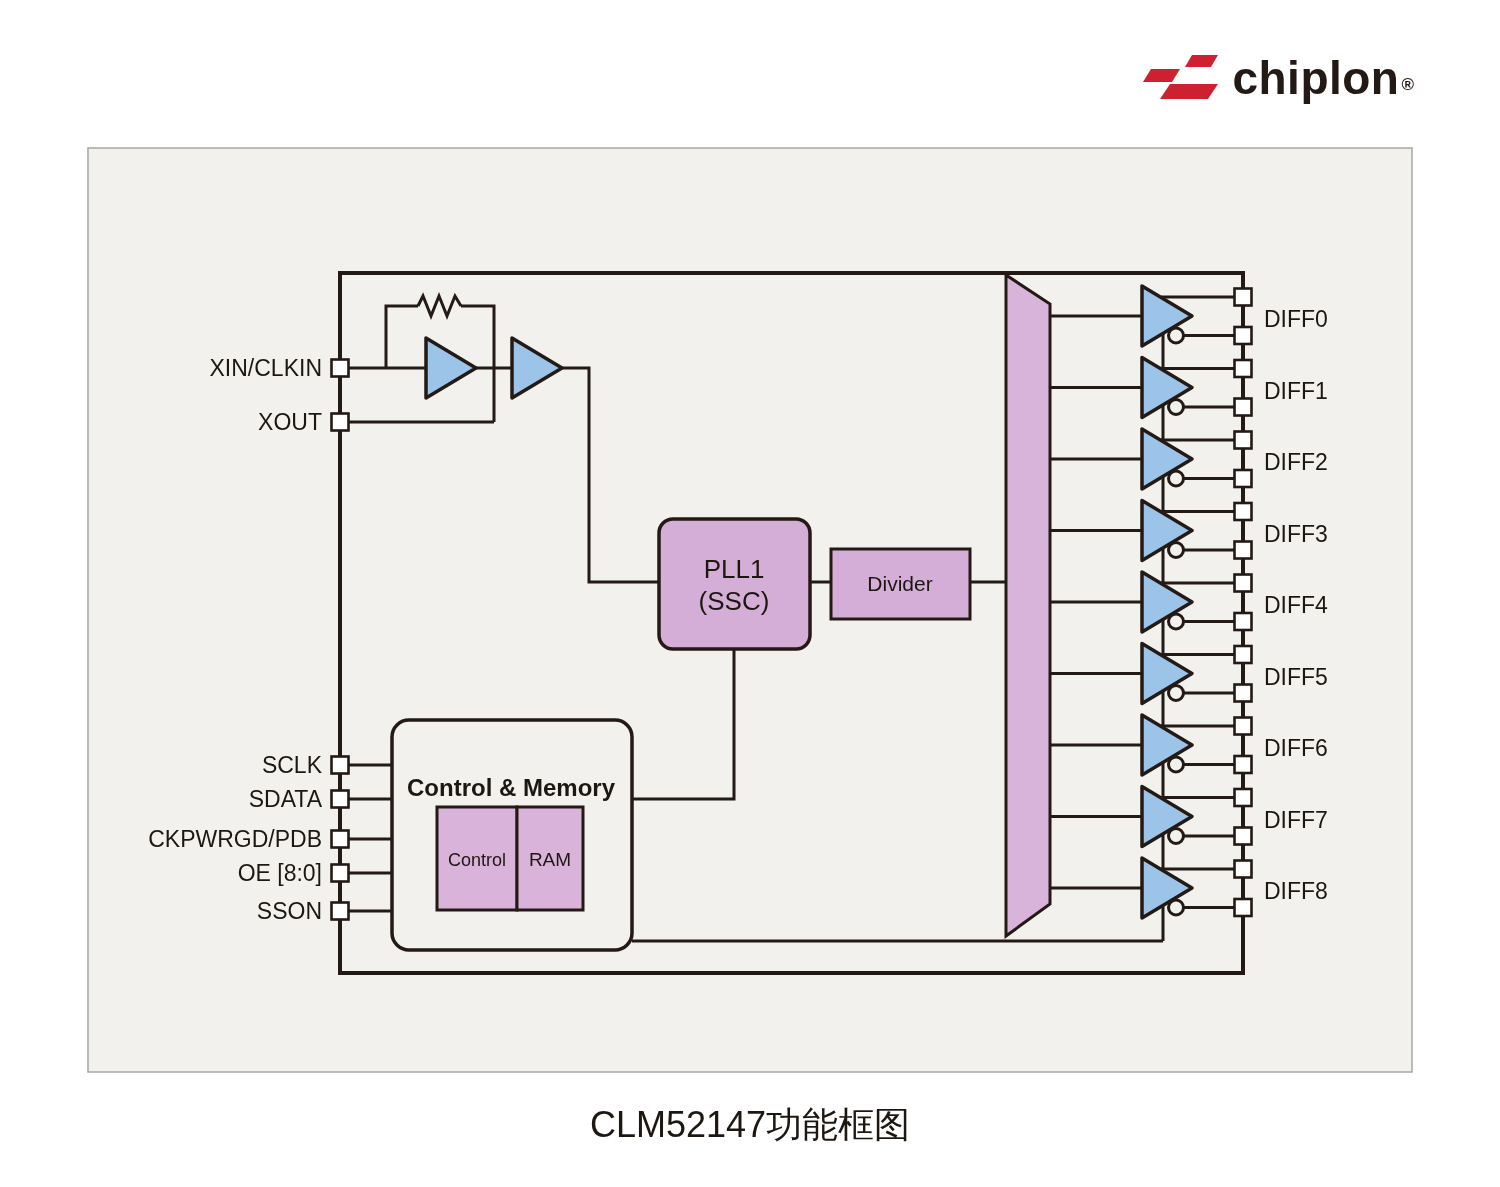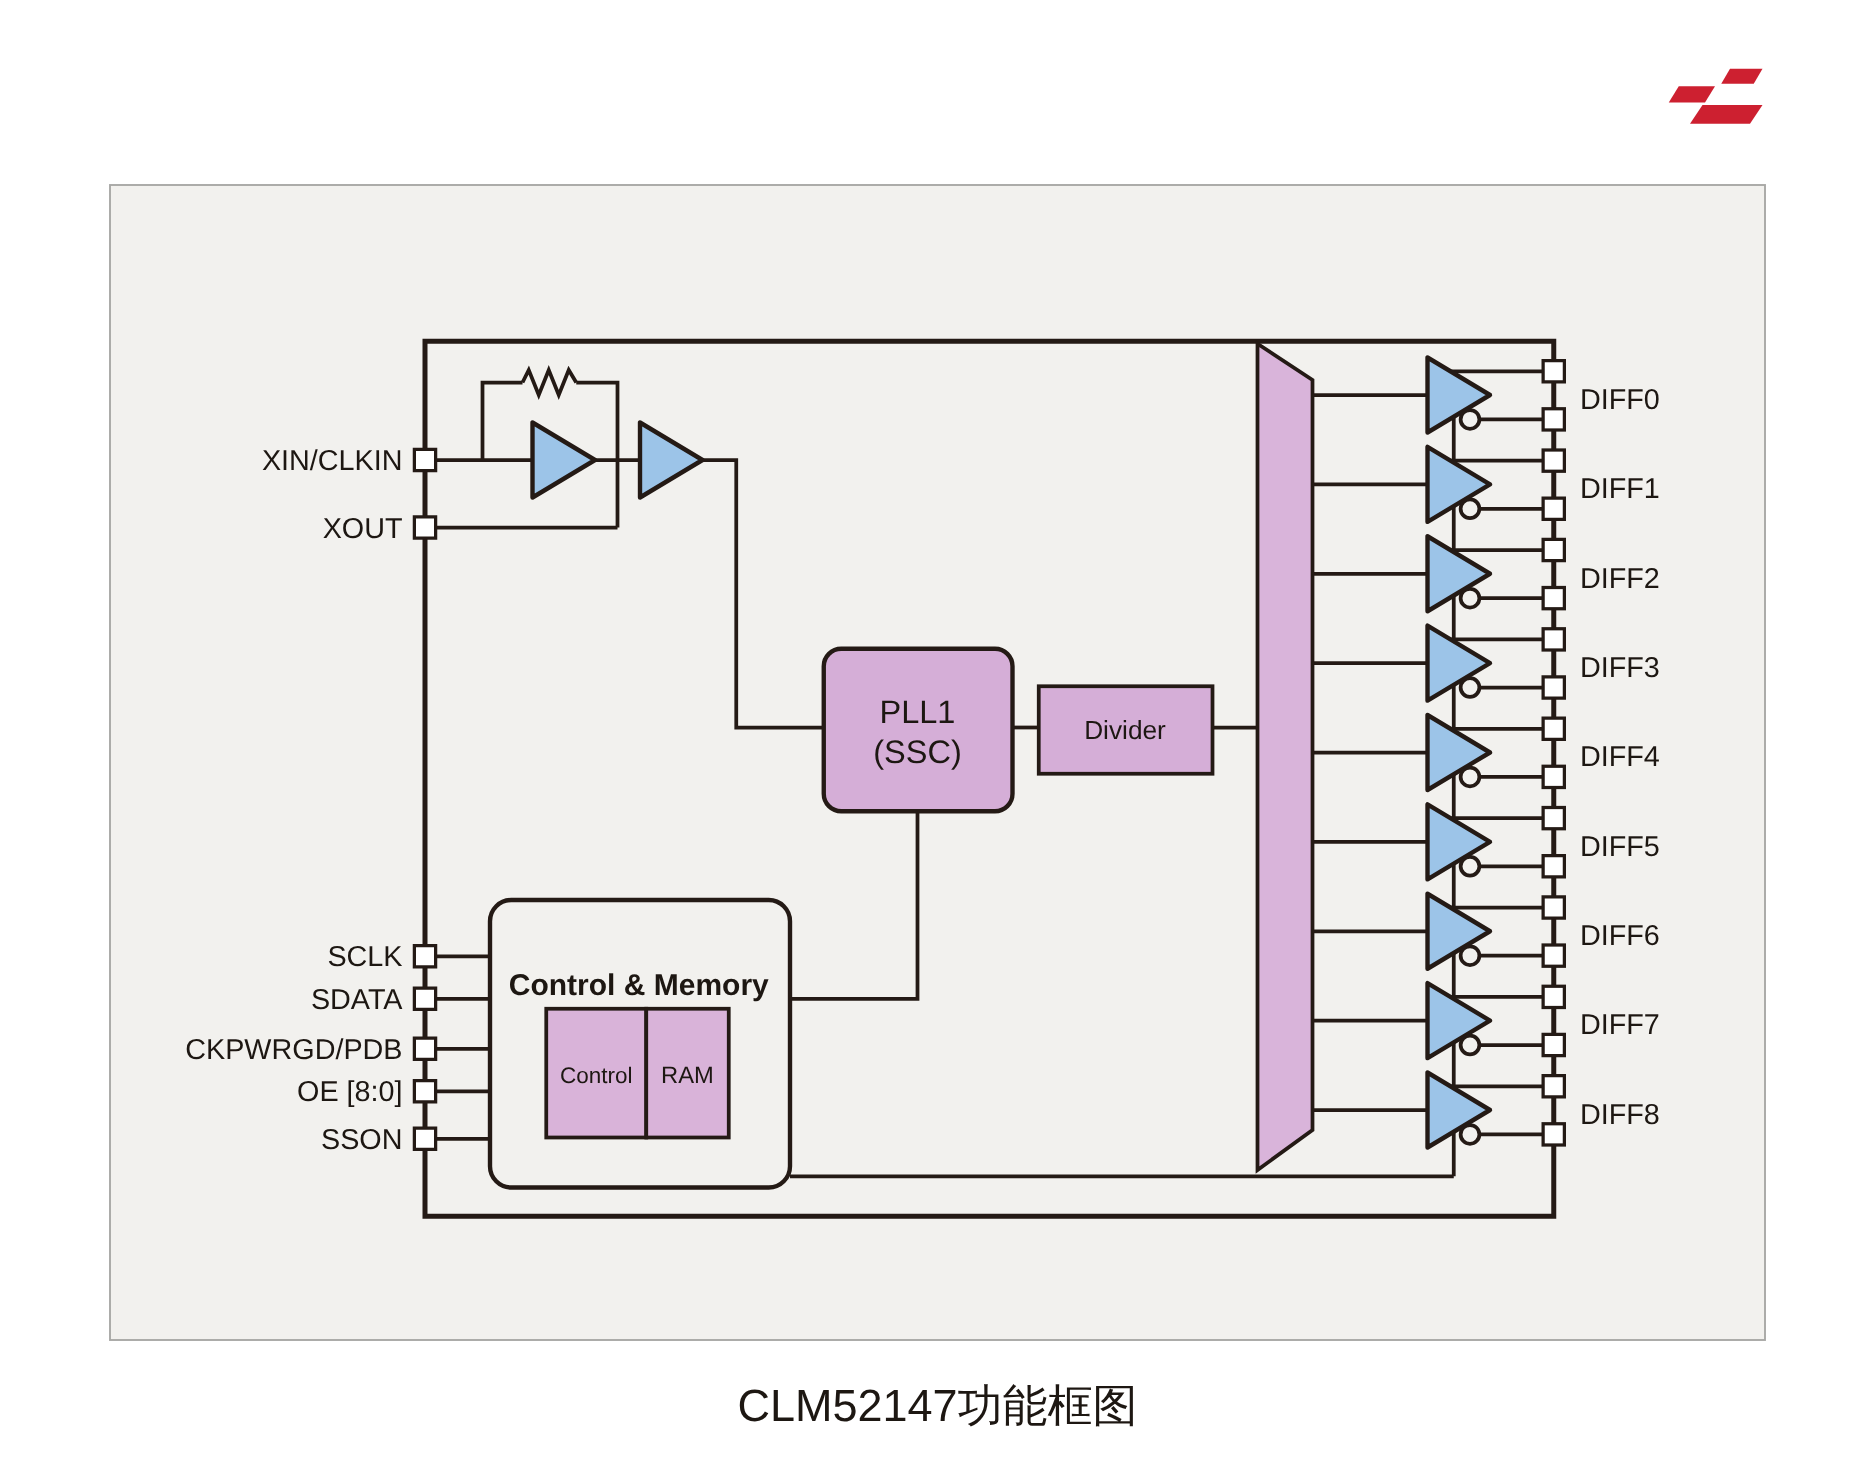--- a/index.html
+++ b/index.html
@@ -12,20 +12,23 @@
 </style>
 </head>
 <body>
 
 <div id="logo">
   <svg width="80" height="52" viewBox="0 0 80 52">
     <polygon points="52,3 78,3 71,15 45,15" fill="#cd2030"></polygon>
     <polygon points="11,17 40,17 32,30 3,30" fill="#cd2030"></polygon>
     <polygon points="30,32 78,32 68,47 20,47" fill="#cd2030"></polygon>
   </svg>
+  <div>
+    <span class="word">chiplon</span><sup>®</sup>
+  </div>
 </div>
 
 <svg id="stage" viewBox="0 0 1500 1187">
 
   <rect x="88" y="148" width="1324" height="924" fill="#f2f1ee" stroke="#a7a7a5" stroke-width="1.5"></rect>
 
   <rect x="340" y="273" width="903" height="700" fill="none" stroke="#241a15" stroke-width="4"></rect>
 
   <g stroke="#241a15" stroke-width="3" fill="none">
 

